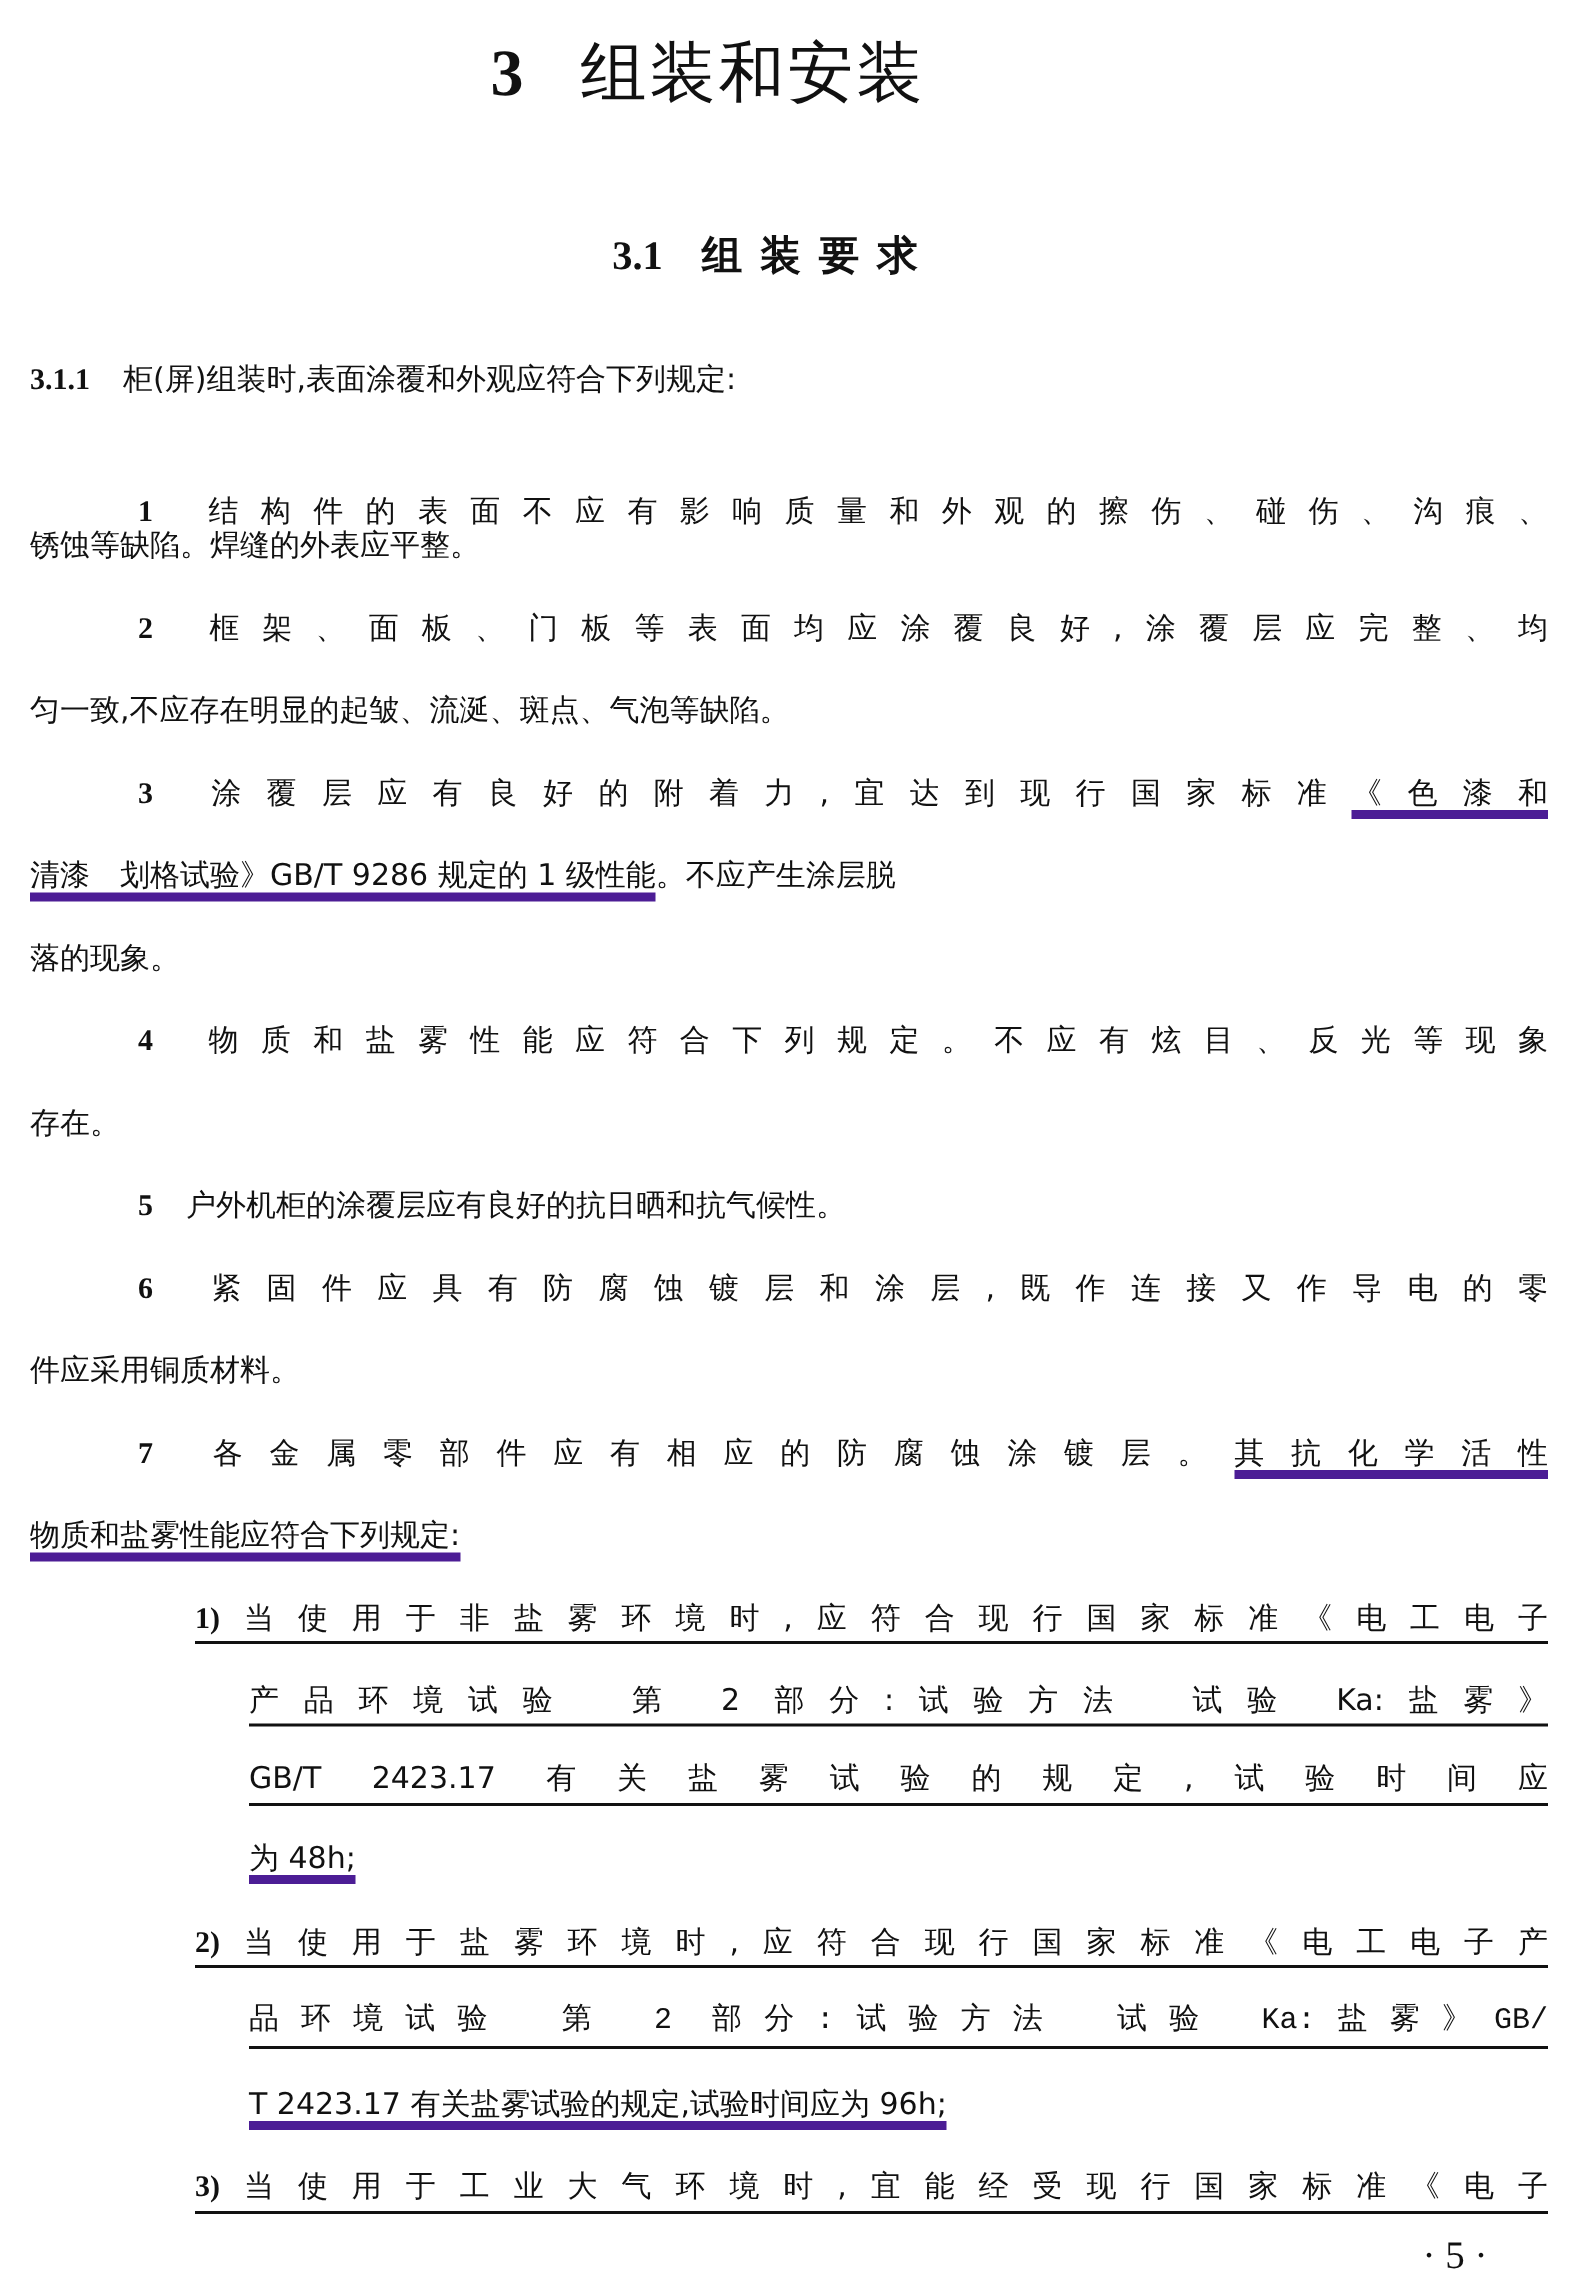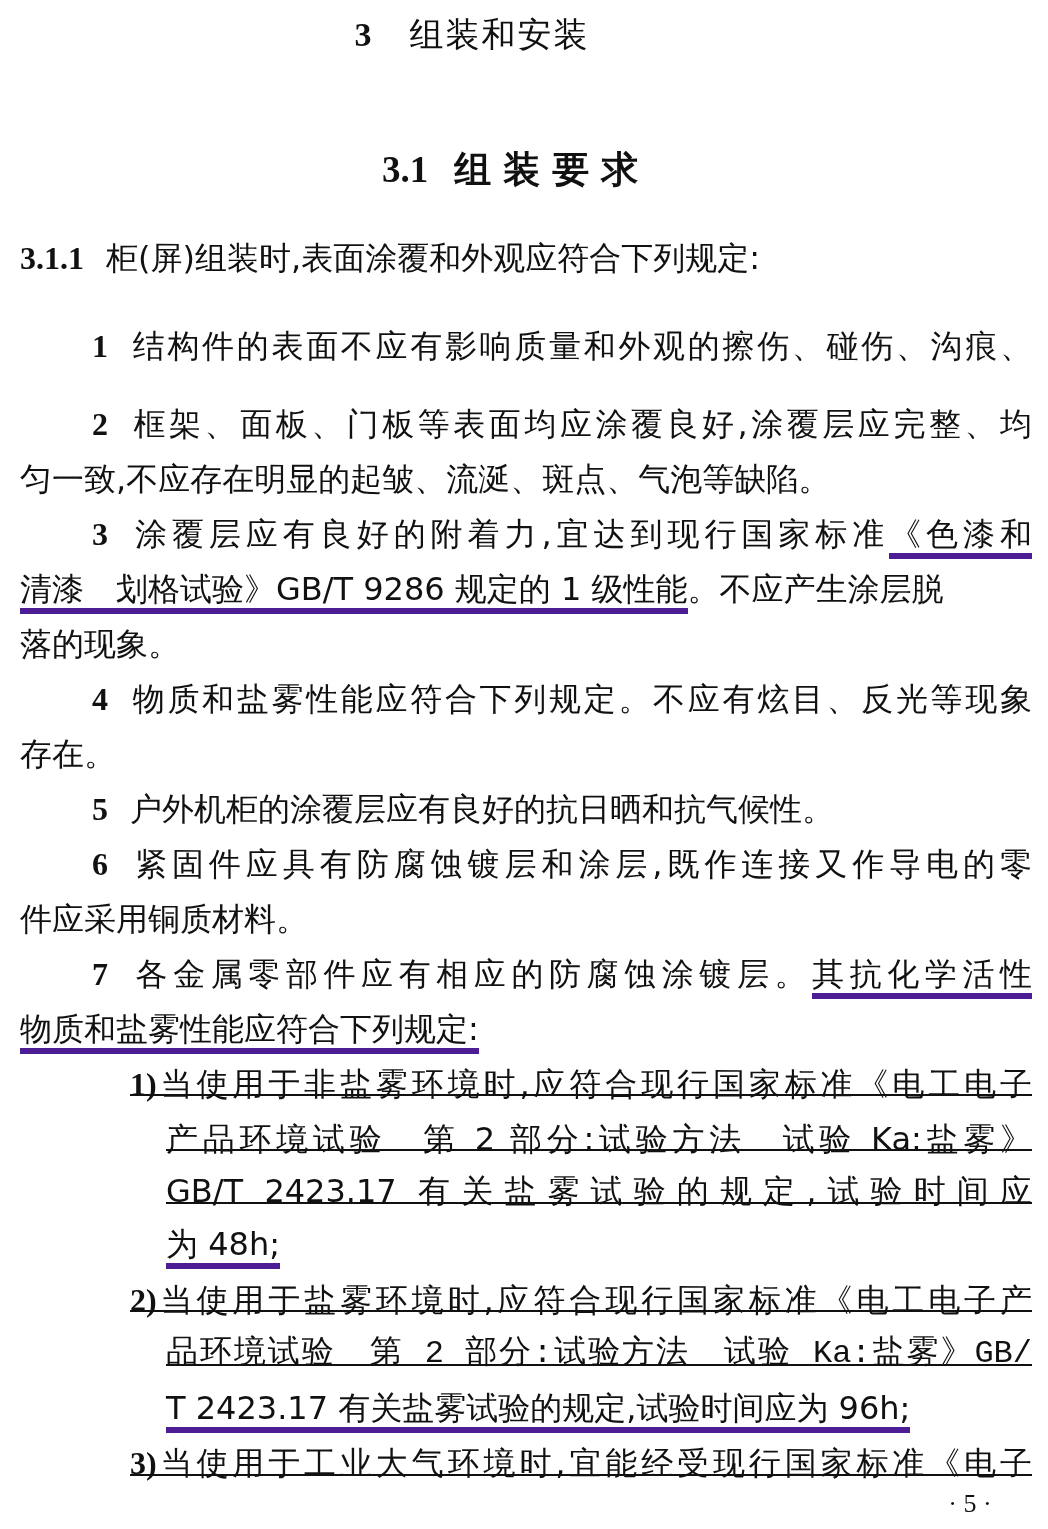--- a/index.html
+++ b/index.html
@@ -4,33 +4,33 @@
 <style>
   html, body { margin: 0; padding: 0; background: #ffffff; }
   body {
     width: 1048px; height: 1529px; position: relative; overflow: hidden;
     font-family: "DejaVu Serif", "Liberation Serif", serif;
     color: #111111;
   }
   .page { position: absolute; left: 0; top: 0; width: 1048px; height: 1529px; }
   .chapter-title {
     position: absolute; top: 6px; left: 0; width: 944px; text-align: center;
-    font-family: "DejaVu Sans", sans-serif; font-size: 34px; line-height: 56px;
+    font-family: "DejaVu Sans", sans-serif; font-size: 44px; line-height: 85px;
     letter-spacing: 2px;
   }
   .chapter-title .num { font-family: "Liberation Serif", serif; font-weight: bold; margin-right: 36px; }
   .section-title {
     position: absolute; top: 148px; left: 0; width: 1032px; text-align: center;
-    font-family: "DejaVu Sans", sans-serif; font-weight: bold; font-size: 37px; line-height: 44px;
+    font-family: "DejaVu Sans", sans-serif; font-weight: bold; font-size: 27px; line-height: 44px;
   }
   .section-title .num { font-family: "Liberation Serif", serif; margin-right: 26px; }
   .section-title .txt { letter-spacing: 12px; }
   .line {
     position: absolute; left: 20px; width: 1012px; height: 40px;
-    font-size: 32px; line-height: 52px; white-space: nowrap;
+    font-size: 20px; line-height: 40px; white-space: nowrap;
     font-family: "DejaVu Sans", sans-serif;
   }
   .just { text-align: justify; text-align-last: justify; }
   .ind { left: 92px; width: 940px; }
   .sub { left: 130px; width: 902px; }
   .sub2 { left: 166px; width: 866px; }
   .bnum { font-family: "Liberation Serif", serif; font-weight: bold; margin-right: 22px; }
   .u { border-bottom: 6px solid #4c1d95; }
   .uline { position: absolute; height: 2px; background: #111; }
   .page-num {
@@ -51,20 +51,21 @@
     <span class="num">3.1</span><span class="txt">组装要求</span>
   </div>
 
   <div class="line" style="top:232px;">
     <span class="bnum">3.1.1</span><span>柜(屏)组装时,表面涂覆和外观应符合下列规定:</span>
   </div>
 
   <div class="line ind just" style="top:288px;margin-top:32px;">
     <span class="bnum">1</span><span>结构件的表面不应有影响质量和外观的擦伤、碰伤、沟痕、</span>
   </div>
+  <div class="line" style="top:343px;">锈蚀等缺陷。焊缝的外表应平整。</div>
 
   <div class="line ind just" style="top:398px;">
     <span class="bnum">2</span><span>框架、面板、门板等表面均应涂覆良好,涂覆层应完整、均</span>
   </div>
   <div class="line" style="top:453px;">匀一致,不应存在明显的起皱、流涎、斑点、气泡等缺陷。</div>
 
   <div class="line ind just" style="top:508px;">
     <span class="bnum">3</span><span>涂覆层应有良好的附着力,宜达到现行国家标准</span><span class="u">《色漆和</span>
   </div>
   <div class="line" style="top:563px;">

